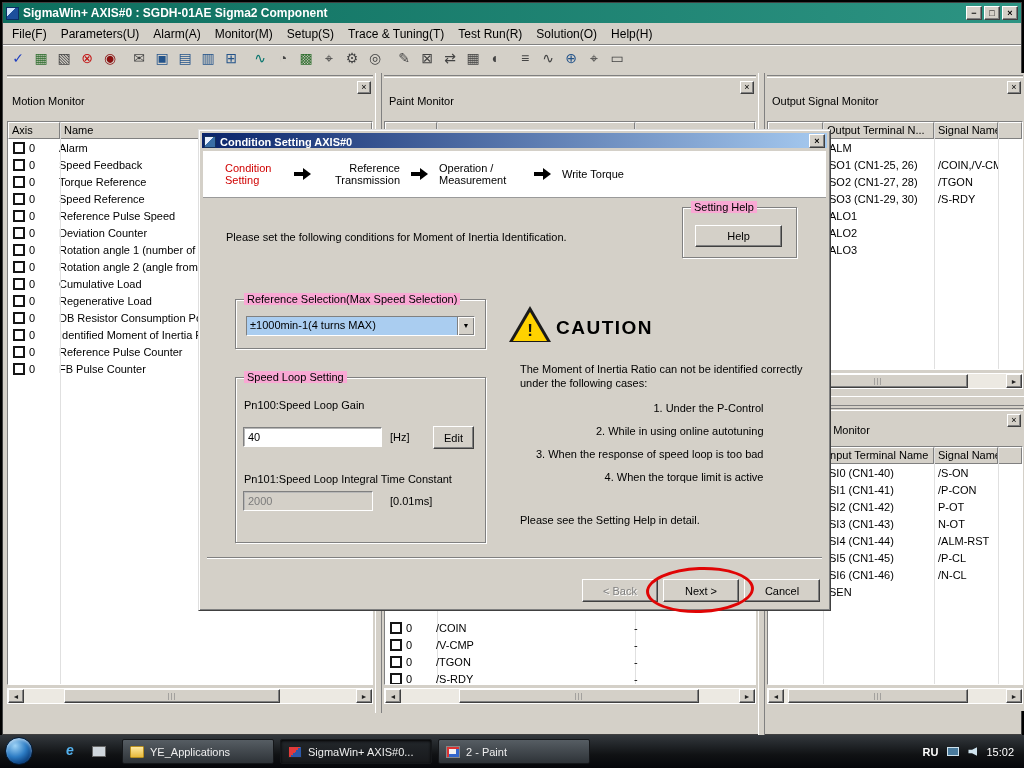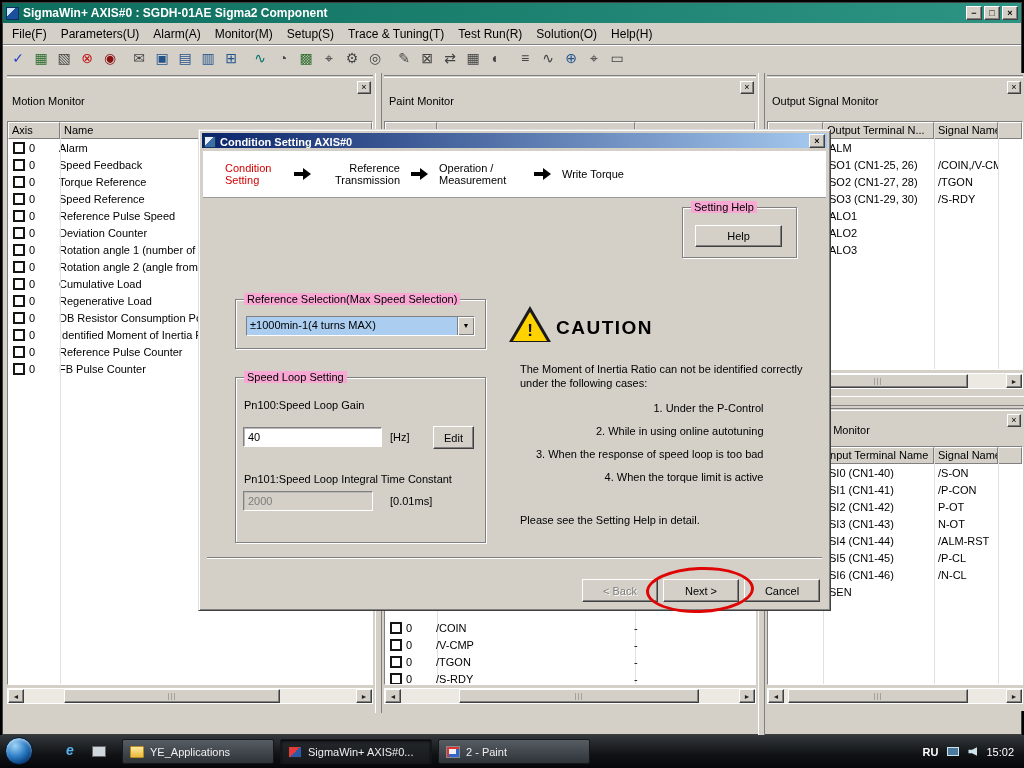--- a/index.html
+++ b/index.html
@@ -454,20 +454,21 @@
       <div class="step sw3">Operation / Measurement</div>
       <span class="step-arrow"></span>
       <div class="step sw4">Write Torque</div>
     </div>
 
     <div class="groupbox" style="left:483px; top:77px; width:115px; height:51px;">
       <span class="gb-label">Setting Help</span>
       <button class="btn" style="left:12px; top:17px; width:87px; height:22px;">Help</button>
     </div>
 
+    <div class="dtext" style="left:27px; top:101px;">Please set the following conditions for Moment of Inertia Identification.</div>
 
     <div class="groupbox" style="left:36px; top:169px; width:251px; height:50px;">
       <span class="gb-label">Reference Selection(Max Speed Selection)</span>
       <div class="combo" style="left:10px; top:16px; width:229px; height:20px;">
         <span class="combo-text">±1000min-1(4 turns MAX)</span>
         <span class="combo-btn">▼</span>
       </div>
     </div>
 
     <div class="groupbox" style="left:36px; top:247px; width:251px; height:166px;">

